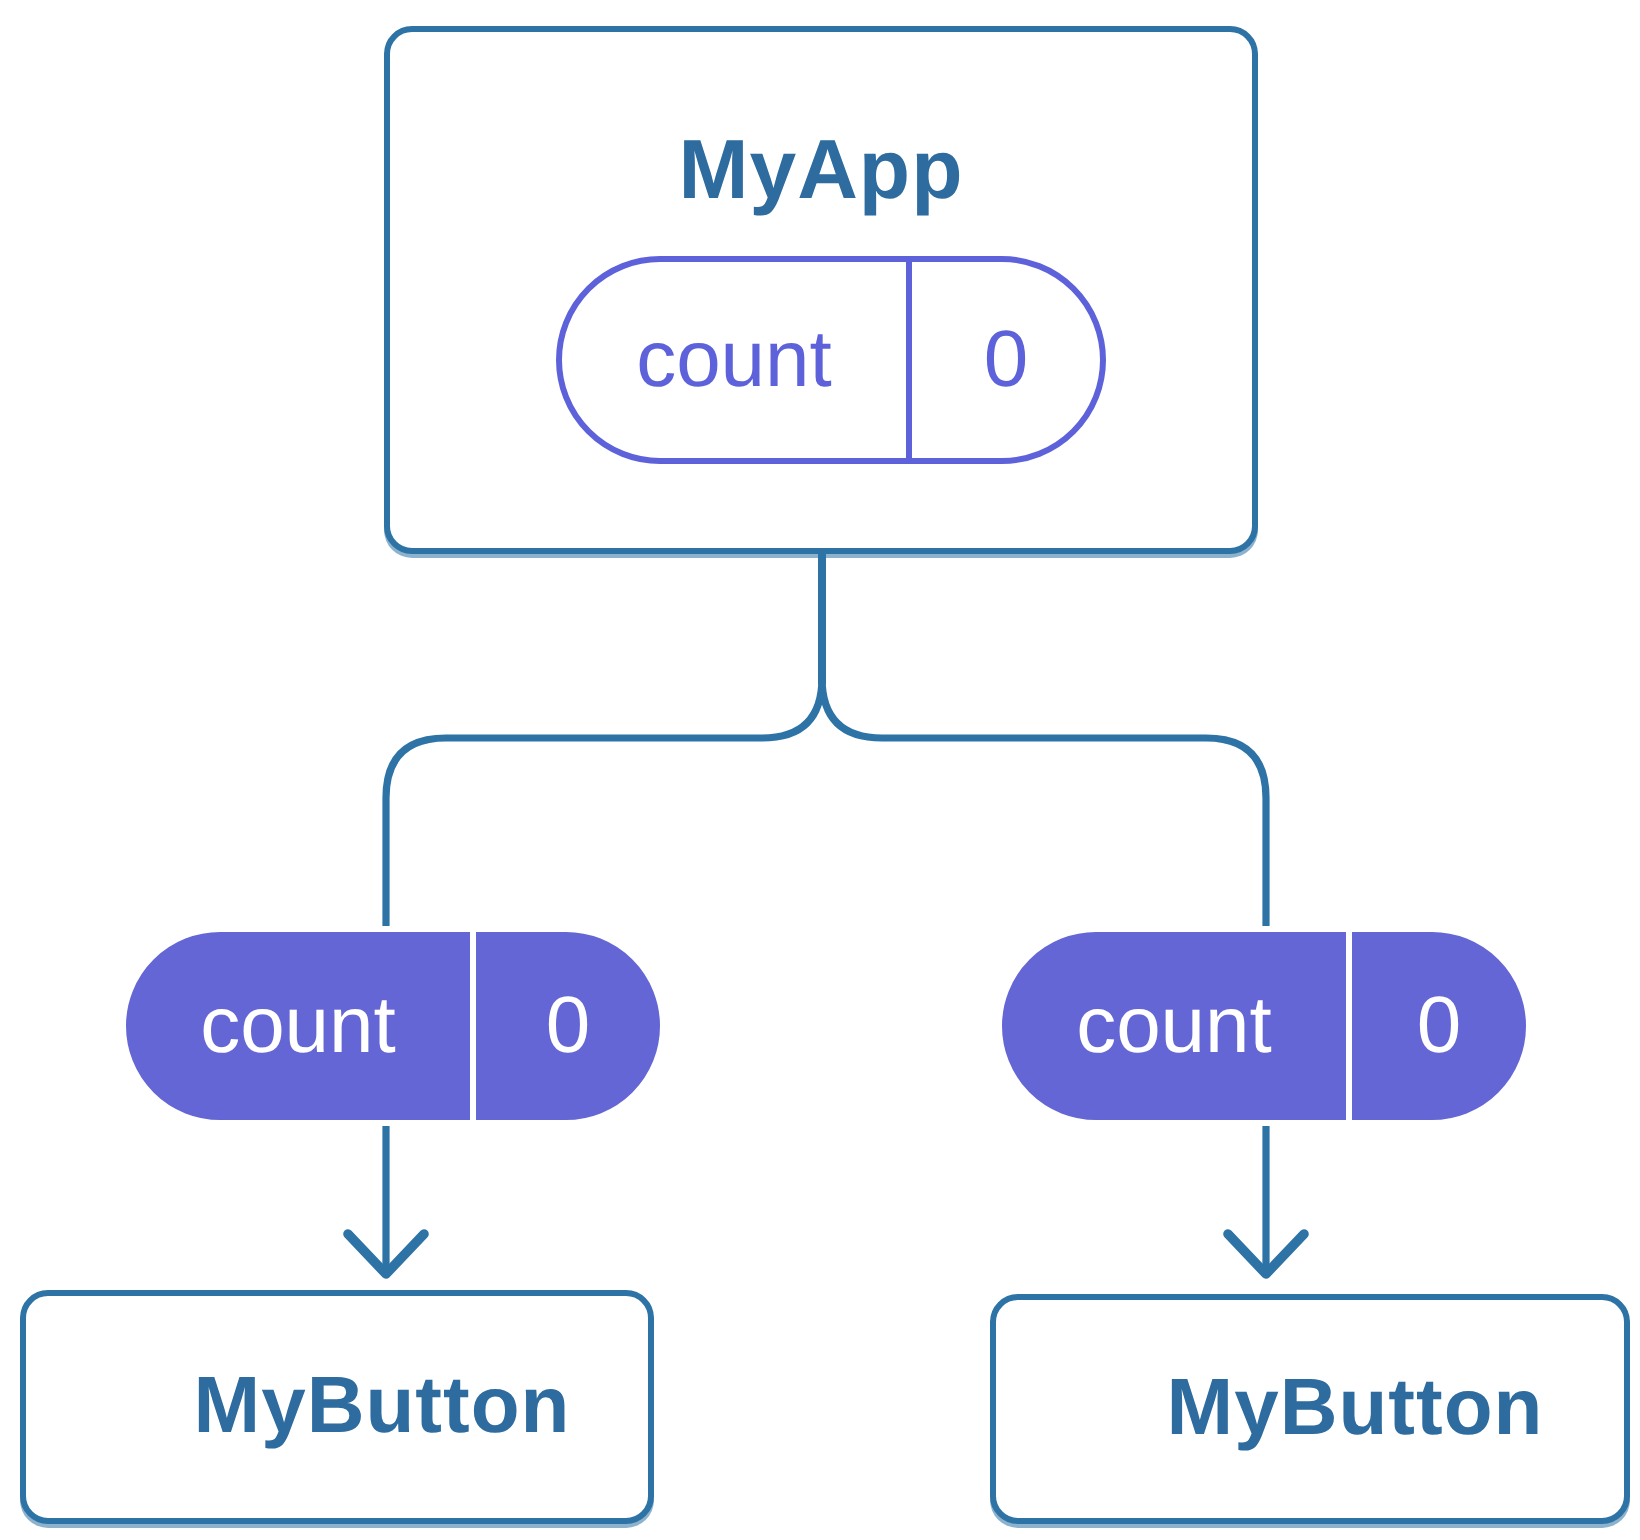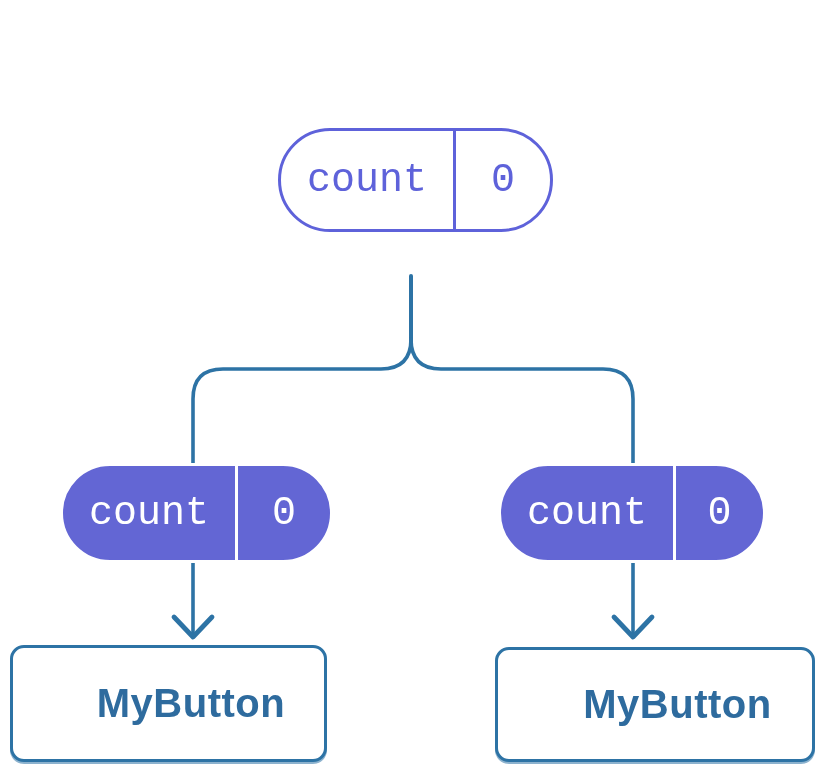--- a/index.html
+++ b/index.html
@@ -77,21 +77,20 @@
 
   .pill {
     position: absolute;
     box-sizing: border-box;
     display: flex;
     align-items: stretch;
     border-radius: 60px;
     overflow: hidden;
     font-size: 40px;
     z-index: 2;
-    font-family: Liberation Mono, monospace;
   }
   .pill .pill-key {
     box-sizing: border-box;
     width: 175px;
     display: flex;
     align-items: center;
     justify-content: center;
   }
   .pill .pill-value {
     flex: 1;
@@ -129,20 +128,23 @@
 <div class="canvas">
 
   <svg class="connector-svg" width="820" height="770" viewBox="0 0 820 770">
     <path class="stem" d="M411 276 L411 341"></path>
     <path class="line" d="M411 339 Q411 369 381 369 L223 369 Q193 369 193 399 L193 633"></path>
     <path class="line" d="M411 339 Q411 369 441 369 L603 369 Q633 369 633 399 L633 633"></path>
     <path class="arrow" d="M174 617 L193 637 L212 617"></path>
     <path class="arrow" d="M614 617 L633 637 L652 617"></path>
   </svg>
 
+  <div class="node node-root">
+    <div class="node-title">MyApp</div>
+  </div>
 
   <div class="pill pill-outline pill-root">
     <div class="pill-key">count</div>
     <div class="pill-value">0</div>
   </div>
 
   <div class="pill pill-filled pill-child-left">
     <div class="pill-key">count</div>
     <div class="pill-value">0</div>
   </div>

